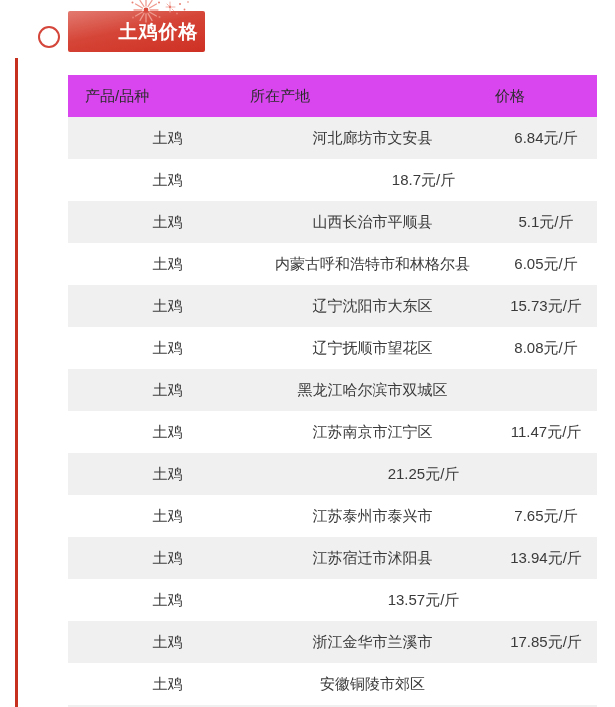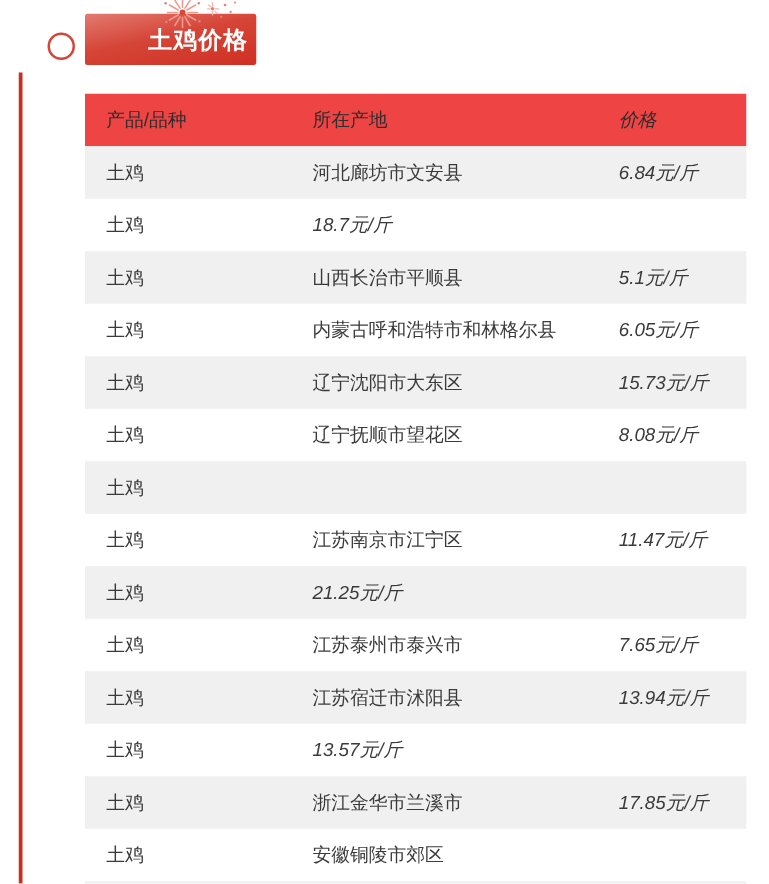--- a/index.html
+++ b/index.html
@@ -15,26 +15,26 @@
   .badge{position:absolute;left:68px;top:11px;width:137px;height:41px;
          background:linear-gradient(168deg,#e37a71 0%,#d54537 45%,#ce3023 100%);
          border-radius:2px;display:flex;align-items:center;justify-content:center;
          padding-left:44px;box-sizing:border-box;z-index:1;}
   .badge-label{color:#ffffff;font-size:19px;font-weight:bold;letter-spacing:1px;white-space:nowrap;}
   .firework{position:absolute;left:122px;top:0;z-index:2;}
 
   
   .price-table{position:absolute;left:68px;top:75px;width:529px;}
   .thead,.row{display:flex;height:42px;align-items:center;font-size:15px;}
-  .thead{color:#2d2d2d;background:#ef4444;}
-  .row{color:#3a3a3a;}
+  .thead{color:#2d2d2d;background:#d946ef;}
+  .row{color:#3a3a3a;text-align:center;}
   .tbody > .row:nth-of-type(odd){background:#f1f0f0;}
   .c1{width:182px;padding-left:17px;box-sizing:border-box;}
   .c2{width:245px;}
-  .c3{flex:1;font-style:italic;}
+  .c3{flex:1;}
   .row.partial{background:#f1f0f0;height:42px;}
 </style>
 </head>
 <body>
 
 <div class="screen">
 
   <div class="accent-line"></div>
   <div class="deco-circle"></div>
 
@@ -118,20 +118,21 @@
         </div>
 
         <div class="row">
           <div class="c1">土鸡</div>
           <div class="c2">辽宁抚顺市望花区</div>
           <div class="c3">8.08元/斤</div>
         </div>
 
         <div class="row">
           <div class="c1">土鸡</div>
+          <div class="c2">黑龙江哈尔滨市双城区</div>
         </div>
 
         <div class="row">
           <div class="c1">土鸡</div>
           <div class="c2">江苏南京市江宁区</div>
           <div class="c3">11.47元/斤</div>
         </div>
 
         <div class="row">
           <div class="c1">土鸡</div>

